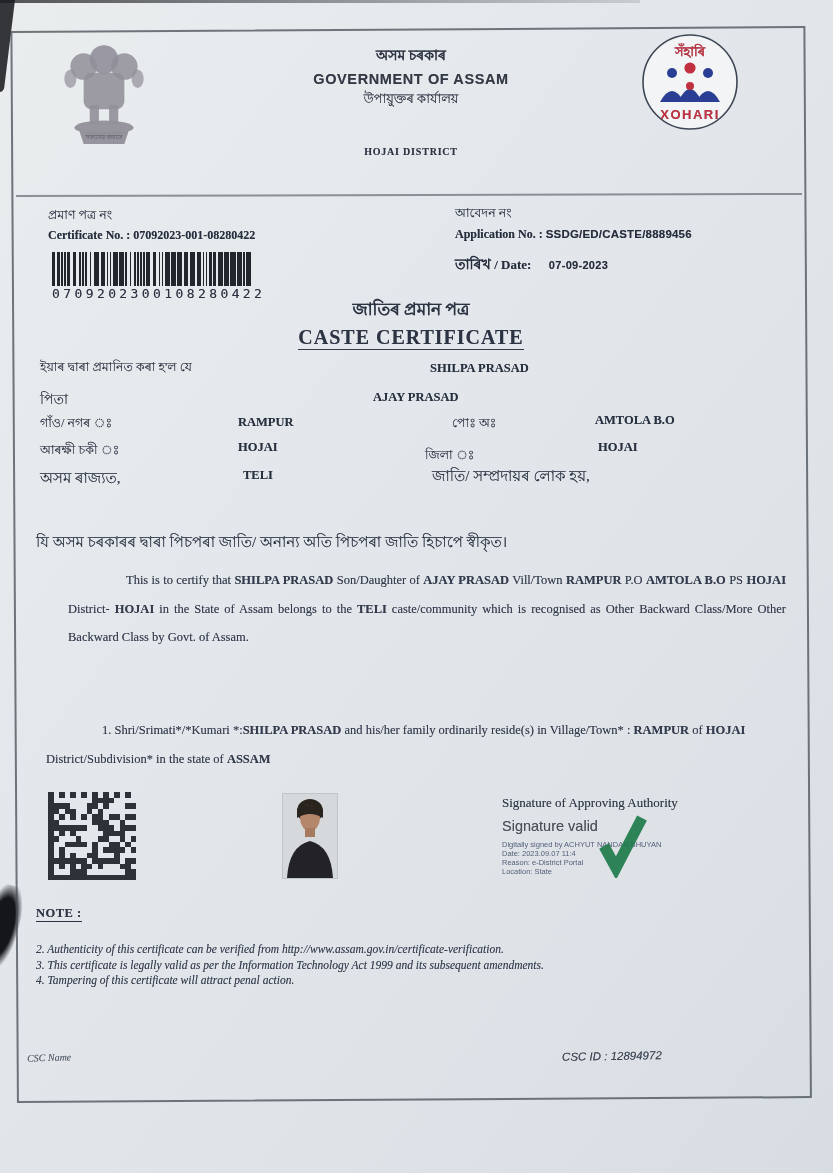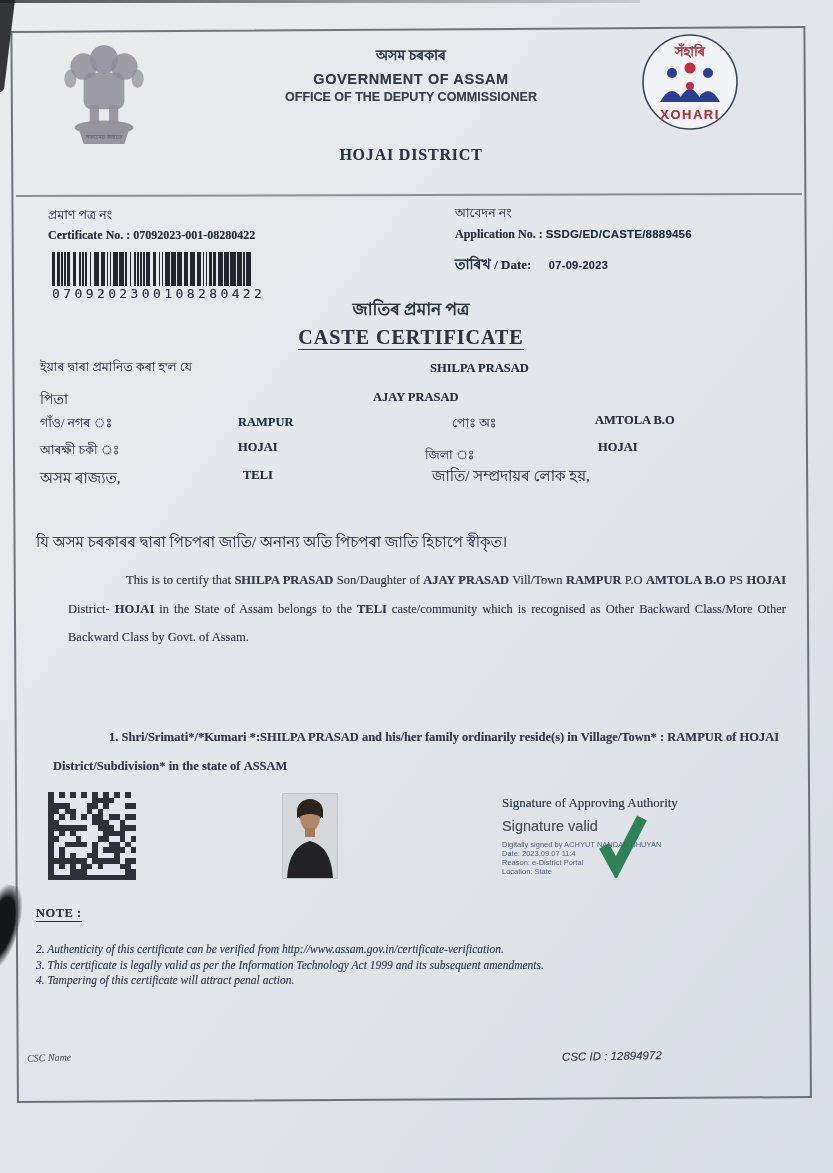--- a/index.html
+++ b/index.html
@@ -21,21 +21,21 @@
   .artifact-topleft{left:-7px;top:-12px;width:17px;height:104px;background:#1b1d21;transform:rotate(7deg);border-radius:5px;opacity:.88;}
   .artifact-leftblob{left:-16px;top:884px;width:34px;height:86px;transform:rotate(16deg);
       background:radial-gradient(ellipse at center,#141619 0%,#141619 50%,rgba(20,22,25,0) 76%);}
 
   
   .hdr-center{left:226px;top:44px;width:370px;}
   .hdr-as1{font-size:14px;font-weight:bold;}
   .hdr-en1{font-size:14.5px;letter-spacing:.6px;font-weight:bold;font-family:"Liberation Sans",sans-serif;margin-top:3px;color:#333a45;}
   .hdr-as2{font-size:13px;margin-top:2px;}
   .hdr-en2{font-size:12.5px;font-weight:bold;font-family:"Liberation Sans",sans-serif;margin-top:3px;color:#3a414c;}
-  .hdr-district{left:226px;top:146px;width:370px;font-size:16px;font-weight:bold;letter-spacing:.8px;font-family:Liberation Serif, serif;}
+  .hdr-district{left:226px;top:146px;width:370px;font-size:10px;font-weight:bold;letter-spacing:.8px;font-family:Liberation Serif, serif;}
   .hdr-project{left:226px;top:171px;width:370px;font-size:12px;font-weight:bold;}
   .emblem{left:52px;top:36px;width:104px;height:112px;filter:blur(.5px);}
   .emblem-caption{left:52px;top:132px;width:104px;font-size:6px;color:#6d6d78;text-align:center;}
   .logo{left:638px;top:30px;width:104px;height:104px;}
 
   
   .lbl-as{font-size:12.5px;color:#2f3747;}
   .cert-label{left:48px;top:206px;}
   .cert-line{left:48px;top:228px;font-size:12px;font-weight:bold;color:#262e3d;}
   .barcode{left:52px;top:252px;width:216px;height:34px;display:flex;align-items:stretch;}
@@ -115,21 +115,21 @@
     <path d="M22 72 Q34 50 46 72 Z" fill="#2a3f94"></path>
     <path d="M40 72 Q52 46 64 72 Z" fill="#2a3f94"></path>
     <path d="M58 72 Q70 50 82 72 Z" fill="#2a3f94"></path>
     <circle cx="52" cy="56" r="4" fill="#c0303f"></circle>
     <text x="52" y="89" text-anchor="middle" font-size="13" font-weight="bold" letter-spacing="1.5" fill="#c0303f" font-family="Liberation Sans,sans-serif">XOHARI</text>
   </svg>
 
   <div class="abs hdr-center center">
     <div class="hdr-as1">অসম চৰকাৰ</div>
     <div class="hdr-en1">GOVERNMENT OF ASSAM</div>
-    <div class="hdr-en2">OFFICE OF THE DEPUTY COMMISSIONER</div>
+    <div class="hdr-as2">উপায়ুক্তৰ কাৰ্যালয়</div>
   </div>
   <div class="abs hdr-district center">HOJAI DISTRICT</div>
 
   <div class="abs cert-label lbl-as">প্ৰমাণ পত্ৰ নং</div>
   <div class="abs cert-line">
     <span>Certificate No. :</span>
     <span>07092023-001-08280422</span>
   </div>
   <div class="abs barcode" id="barcode">
       <i style="width:3px;"></i>
@@ -249,21 +249,21 @@
   <div class="abs fval" style="left:598px;top:440px;">HOJAI</div>
 
   <div class="abs lbl-as as-big" style="left:40px;top:466px;">অসম ৰাজ্যত,</div>
   <div class="abs fval" style="left:243px;top:468px;">TELI</div>
   <div class="abs lbl-as as-big" style="left:432px;top:464px;">জাতি/ সম্প্ৰদায়ৰ লোক হয়,</div>
 
   <div class="abs statement">যি অসম চৰকাৰৰ দ্বাৰা পিচপৰা জাতি/ অনান্য অতি পিচপৰা জাতি হিচাপে স্বীকৃত।</div>
 
   <p class="abs para" style="left:68px;top:566px;width:718px;text-indent:58px;margin:0;"><span>This is to certify that   </span><b>SHILPA PRASAD</b><span> Son/Daughter of </span><b>AJAY PRASAD</b><span> Vill/Town </span><b>RAMPUR</b><span> P.O </span><b>AMTOLA B.O</b><span> PS  </span><b>HOJAI</b><span> District-  </span><b>HOJAI</b><span> in the State of Assam belongs to the </span><b>TELI</b><span>  caste/community which is recognised as Other Backward Class/More Other Backward Class by Govt. of Assam.</span></p>
 
-  <p class="abs para" style="left:42px;top:712px;width:744px;text-indent:56px;margin:11px;text-align:left;font-weight:bold;"><span>1. Shri/Srimati*/*Kumari *:</span><b>SHILPA PRASAD</b><span> and his/her family ordinarily reside(s) in Village/Town* : </span><b>RAMPUR</b><span> of </span><b>HOJAI</b><span> District/Subdivision* in the state of </span><b>ASSAM</b></p>
+  <p class="abs para" style="left:42px;top:712px;width:744px;text-indent:56px;margin:4px;text-align:left;"><span>1. Shri/Srimati*/*Kumari *:</span><b>SHILPA PRASAD</b><span> and his/her family ordinarily reside(s) in Village/Town* : </span><b>RAMPUR</b><span> of </span><b>HOJAI</b><span> District/Subdivision* in the state of </span><b>ASSAM</b></p>
 
   <div class="qr" id="qrcode">
       <b style="left:0px;top:0px;"></b>
       <b style="left:11px;top:0px;"></b>
       <b style="left:22px;top:0px;"></b>
       <b style="left:33px;top:0px;"></b>
       <b style="left:44px;top:0px;"></b>
       <b style="left:55px;top:0px;"></b>
       <b style="left:66px;top:0px;"></b>
       <b style="left:77px;top:0px;"></b>

